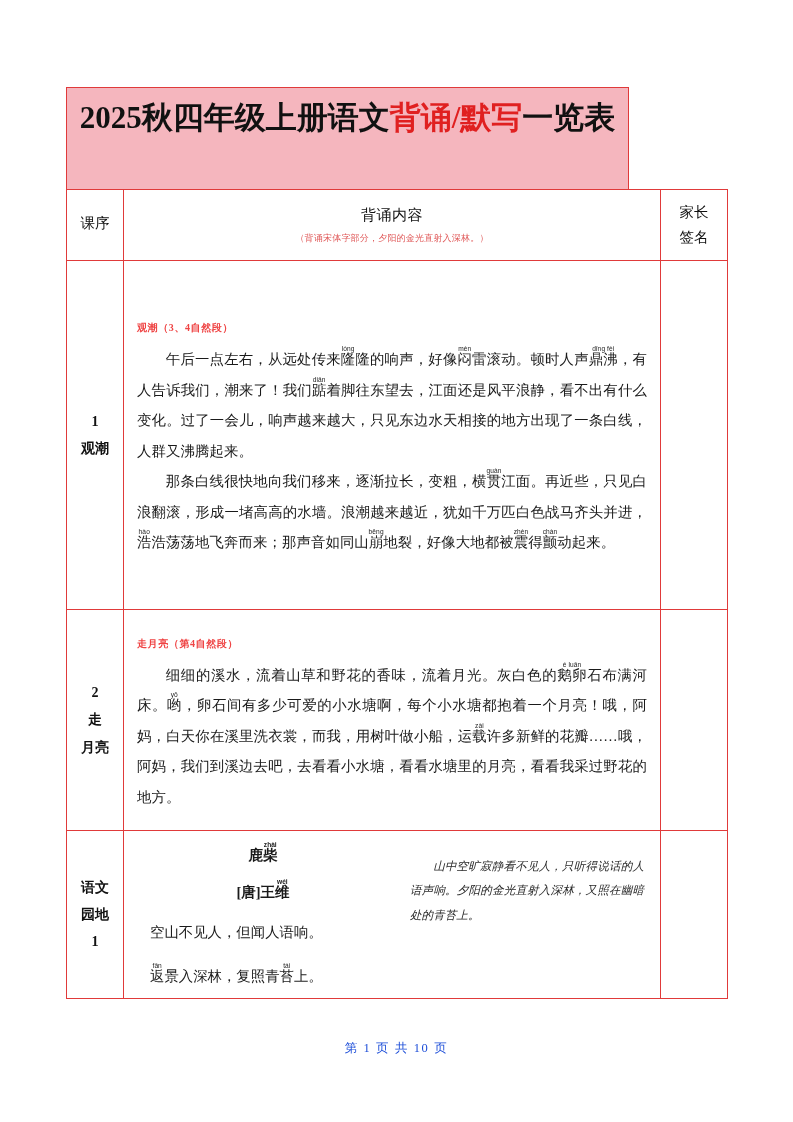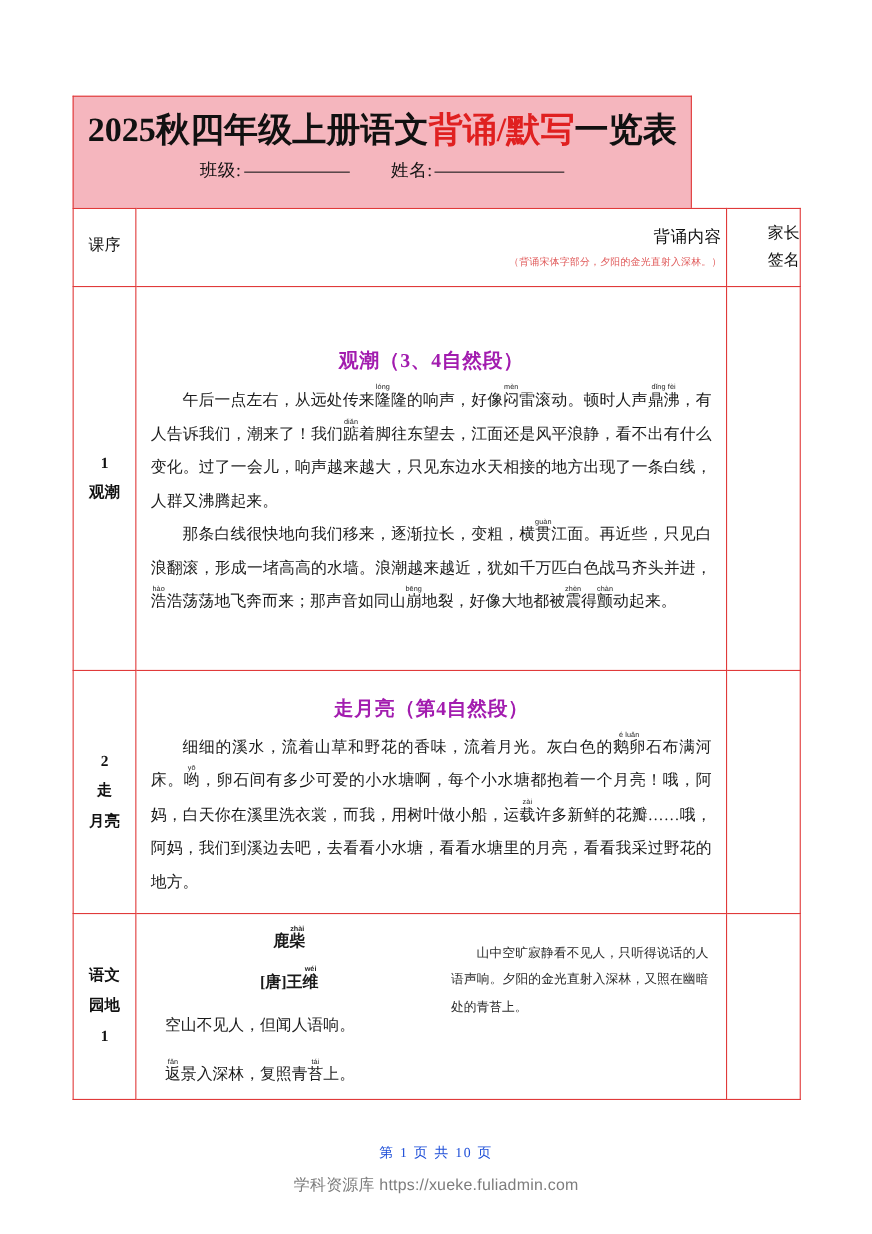--- a/index.html
+++ b/index.html
@@ -83,35 +83,35 @@
     width: 661px;
     border-collapse: collapse;
     table-layout: fixed;
   }
   table.grid td {
     border: 1px solid #e03a3a;
     vertical-align: middle;
     padding: 0;
   }
   table.grid td.outer-l { border-left: 1.6px solid #e03a3a; }
-  table.grid td.outer-r { border-right: 1.6px solid #e03a3a; text-align: right; }
+  table.grid td.outer-r { border-right: 1.6px solid #e03a3a; }
 
   col.c-order { width: 57px; }
   col.c-body  { width: 537px; }
   col.c-sign  { width: 67px; }
 
   
   .hdr-order, .hdr-sign {
     text-align: center;
     font-size: 14.5px;
     color: #111;
     line-height: 1.75;
   }
   .hdr-body {
-    text-align: right;
+    text-align: center;
     padding: 7px 4px 6px 4px !important;
   }
   .hdr-body .main {
     font-size: 15px;
     color: #111;
     letter-spacing: 0.5px;
   }
   .hdr-body .note {
     font-size: 9px;
     color: #e05a5a;
@@ -128,24 +128,23 @@
     line-height: 1.95;
   }
   .order-cell .num { font-family: "Liberation Serif", serif; }
 
   
   .body-cell {
     padding: 10px 13px 12px 13px !important;
     vertical-align: top;
   }
   .sec-title {
-    text-align: center;
-    font-weight: bold;
-    font-size: 18px;
-    color: #a21caf;
+    font-weight: bold;
+    font-size: 10px;
+    color: #ef4444;
     margin: 11px 0 9px 0;
     letter-spacing: 0.6px;
   }
   .para {
     font-size: 14.4px;
     line-height: 2.12;
     color: #1a1a1a;
     text-align: justify;
     text-justify: inter-ideograph;
     letter-spacing: 0.1px;
@@ -188,20 +187,21 @@
     margin-bottom: 12px;
   }
   .poem-line {
     font-size: 14.4px;
     line-height: 1.95;
     padding-left: 16px;
     margin-top: 16px;
   }
   .trans {
     font-family: "Liberation Serif", "DejaVu Serif", serif;
+    font-style: italic;
     font-size: 11.6px;
     line-height: 2.1;
     color: #2a2a2a;
     text-align: justify;
     text-justify: inter-ideograph;
   }
   .trans .indent2 { text-indent: 2em; display: block; }
 
   
   .footer {
@@ -224,21 +224,20 @@
     letter-spacing: 0.2px;
   }
 </style>
 </head>
 <body>
 
 <div class="page">
 
   <div class="title-band">
     <div class="doc-title"><span>2025秋四年级上册语文</span><span class="hl">背诵/默写</span><span>一览表</span></div>
-    <div class="name-line"><span class="lbl">班级:</span><span class="blank-s"></span><span class="gap"></span><span class="lbl">姓名:</span><span class="blank-l"></span></div>
   </div>
 
   <table class="grid">
     <colgroup>
       <col class="c-order">
         <col class="c-body">
         <col class="c-sign">
     </colgroup>
     <tbody>
 
@@ -301,16 +300,15 @@
             </div>
           </div>
         </td>
         <td class="outer-r"></td>
       </tr>
     </tbody>
   </table>
 
   <div class="footer">
     <div class="page-num">第 1 页 共 10 页</div>
-    <div class="watermark">学科资源库 https://xueke.fuliadmin.com</div>
   </div>
 
 </div>
 
 </body></html>

